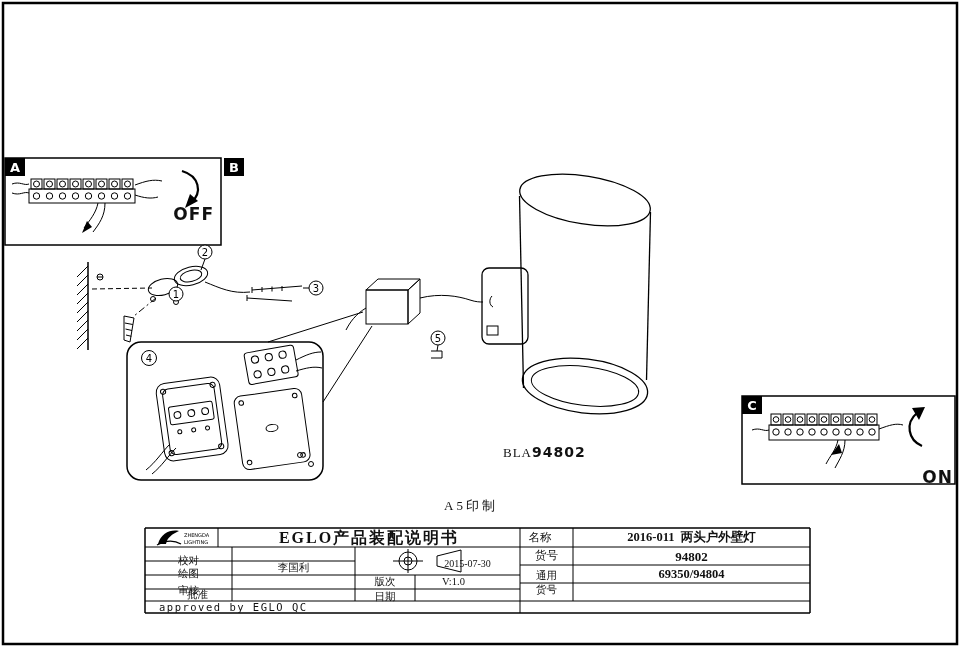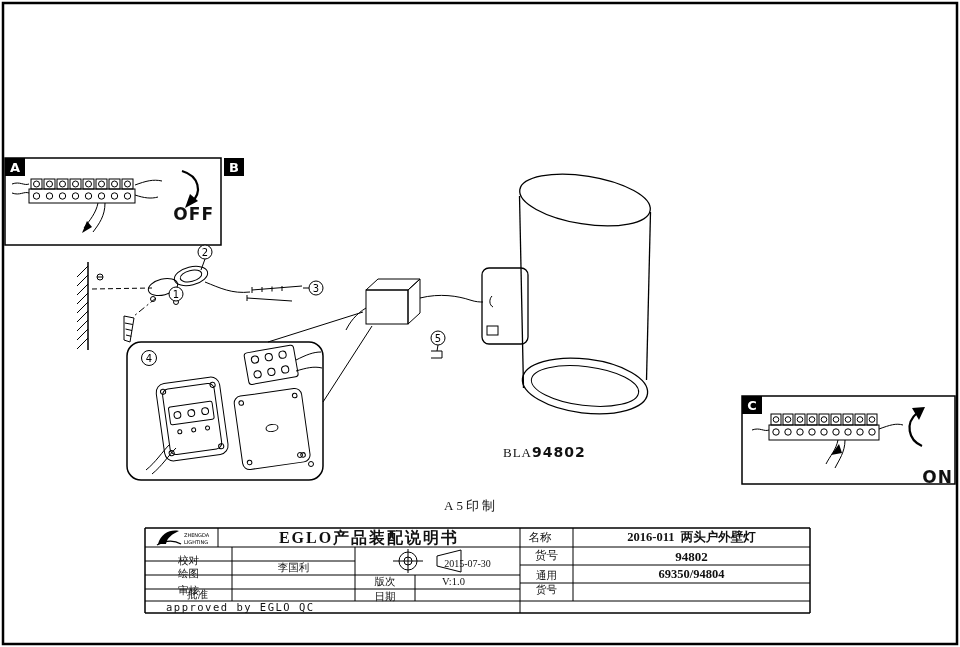--- a/index.html
+++ b/index.html
@@ -7,21 +7,21 @@
   .art{position:absolute;left:0;top:0;width:960px;height:647px;}
   .tab{position:absolute;width:20px;height:18px;background:#000;color:#fff;display:flex;align-items:center;justify-content:center;font:bold 13px "DejaVu Sans",sans-serif;}
   .state{position:absolute;font:bold 17px "DejaVu Sans",sans-serif;text-align:right;letter-spacing:1px;}
   .model{position:absolute;left:503px;top:443px;white-space:nowrap;}
   .model .prefix{font-family:"Liberation Serif",serif;font-size:13px;letter-spacing:1px;}
   .model .num{font-family:"DejaVu Sans",sans-serif;font-weight:bold;font-size:14px;letter-spacing:1px;}
   .print-note{position:absolute;left:421px;top:497px;width:100px;text-align:center;font-size:13px;letter-spacing:3px;}
   .cell{position:absolute;display:flex;align-items:center;justify-content:center;font-size:11.5px;line-height:1;}
   .cell.bold{font-weight:bold;}
   .cell.pre{white-space:pre;}
-  .cell.left{justify-content:flex-start;padding-left:21px;box-sizing:border-box;}
+  .cell.left{justify-content:flex-start;padding-left:14px;box-sizing:border-box;}
   .cell.col{flex-direction:column;gap:3px;}
   .doc-title{font-weight:bold;font-size:16px;letter-spacing:2px;}
   .mono{font-family:"DejaVu Sans Mono",monospace;font-size:10.5px;letter-spacing:1.5px;}
   .small{font-size:10.5px;}
 </style>
 </head>
 <body>
 
 <div class="page">
 

